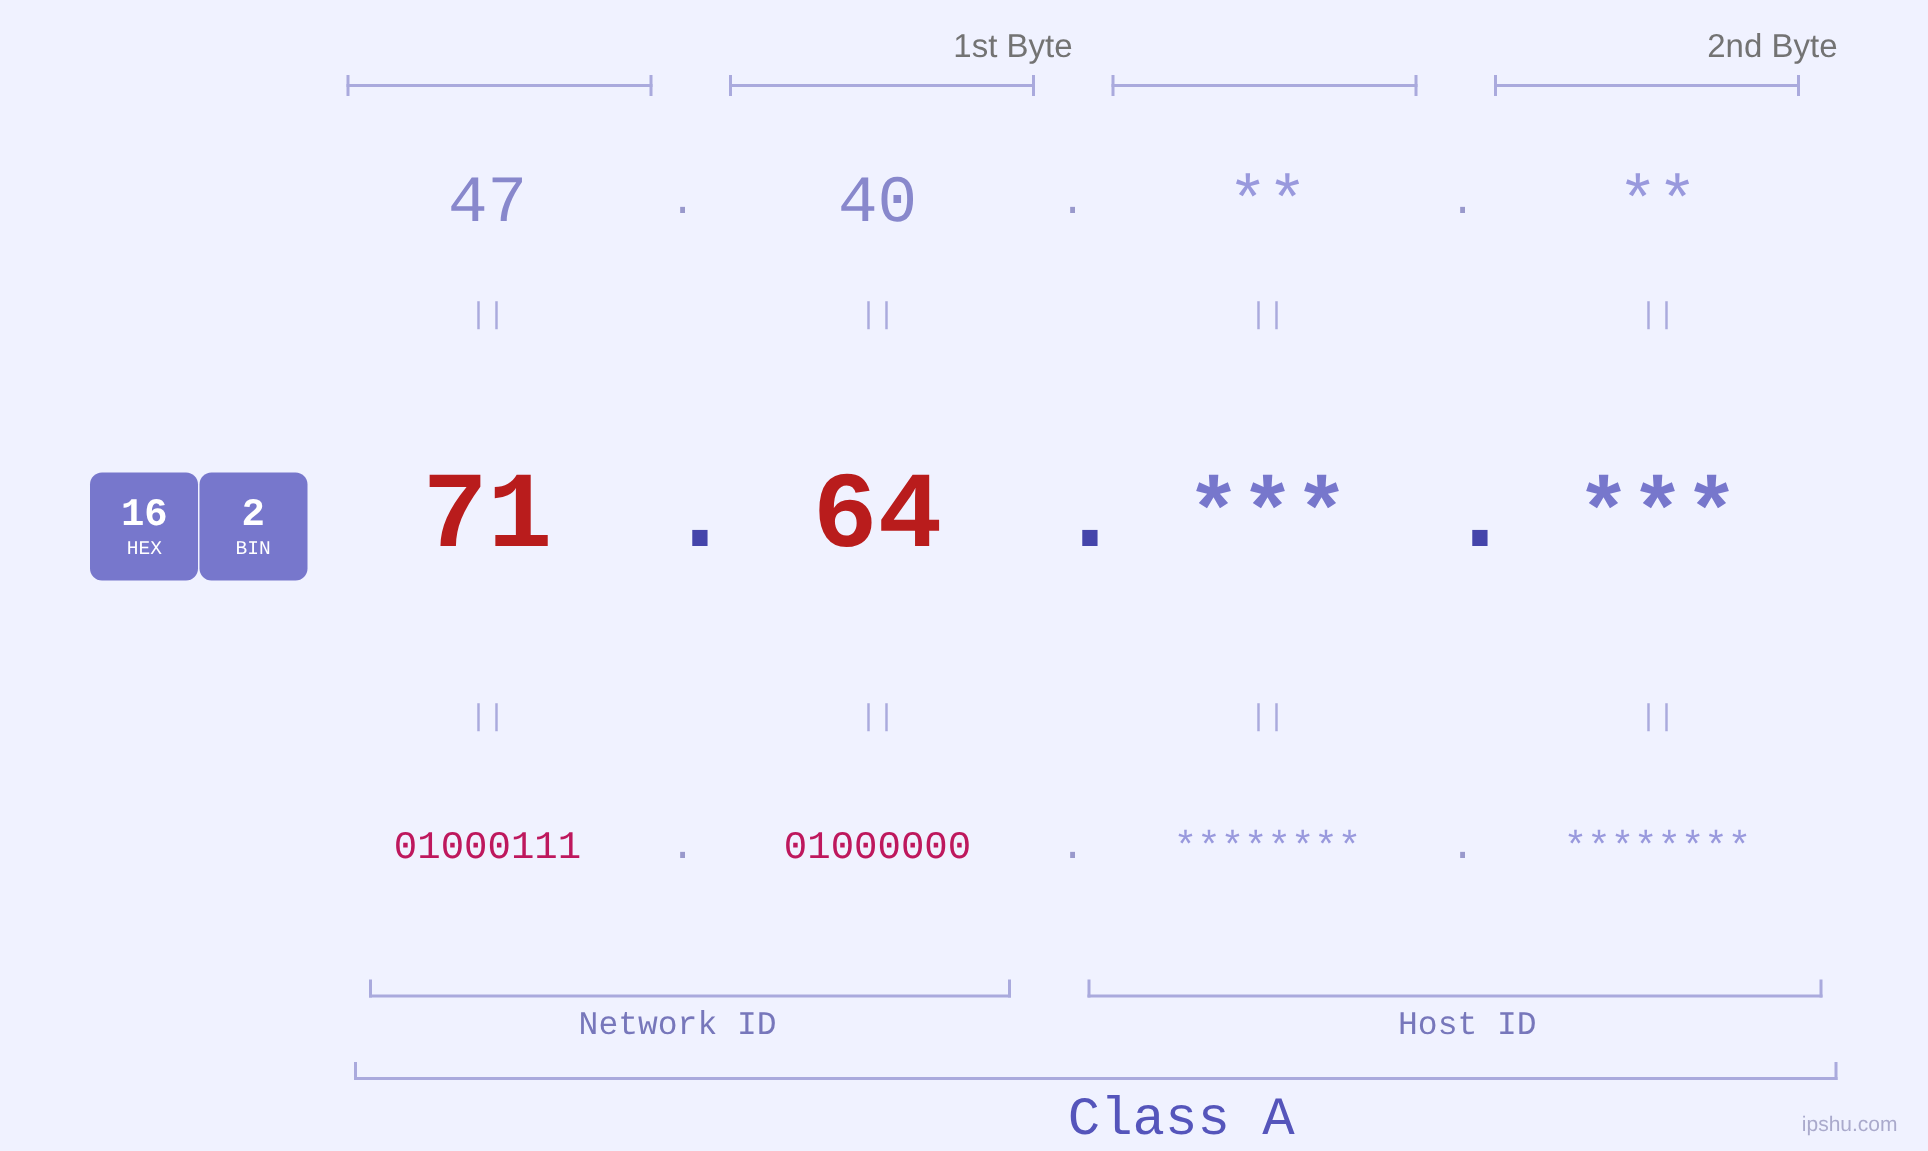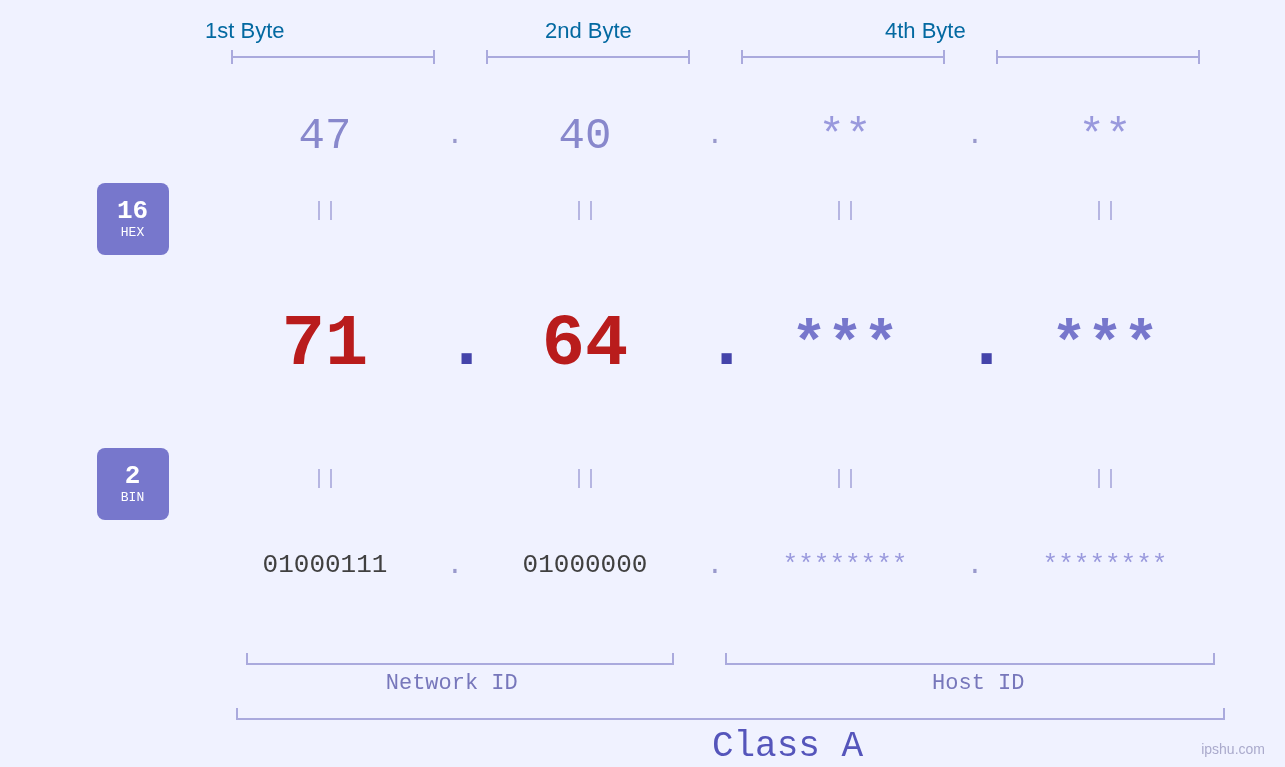--- a/index.html
+++ b/index.html
@@ -24,22 +24,22 @@
 
     
     .byte-headers {
       display: flex;
       width: 100%;
       margin-top: 18px;
       padding-left: 145px;
     }
     .byte-header {
       flex: 1;
-      text-align: left;
-      color: #0369a1;
+      text-align: right;
+      color: #737373;
       font-size: 22px;
       font-family: Arial, sans-serif;
       font-weight: 300;
     }
 
     
     .bracket-row {
       display: flex;
       width: 100%;
       padding-left: 145px;
@@ -83,21 +83,21 @@
       display: flex;
       width: 100%;
       margin-top: 10px;
       flex: 1;
     }
 
     
     .badges-col {
       width: 145px;
       display: flex;
-      flex-direction: column;
+      flex-direction: row;
       align-items: center;
       justify-content: space-around;
       padding: 10px 0 80px 0;
     }
 
     .badge {
       width: 72px;
       height: 72px;
       background: #7777cc;
       border-radius: 8px;
@@ -142,21 +142,21 @@
       color: #8888cc;
       font-size: 44px;
       font-weight: normal;
     }
     .dec-value {
       color: #b91c1c;
       font-size: 72px;
       font-weight: bold;
     }
     .bin-value {
-      color: #404040;
+      color: #be185d;
       font-size: 26px;
       font-weight: normal;
     }
     .masked {
       color: #9999dd;
     }
 
     .dot-hex {
       color: #9999cc;
       font-size: 28px;
@@ -246,21 +246,20 @@
     }
   </style>
 </head>
 <body>
 
 <div class="main-container">
 
   <div class="byte-headers">
     <div class="byte-header">1st Byte</div>
     <div class="byte-header">2nd Byte</div>
-    <div class="byte-header">4th Byte</div>
   </div>
 
   <div class="bracket-row">
     <div class="bracket">
       <div class="bracket-line"></div>
     </div>
     <div class="bracket">
       <div class="bracket-line"></div>
     </div>
     <div class="bracket">

